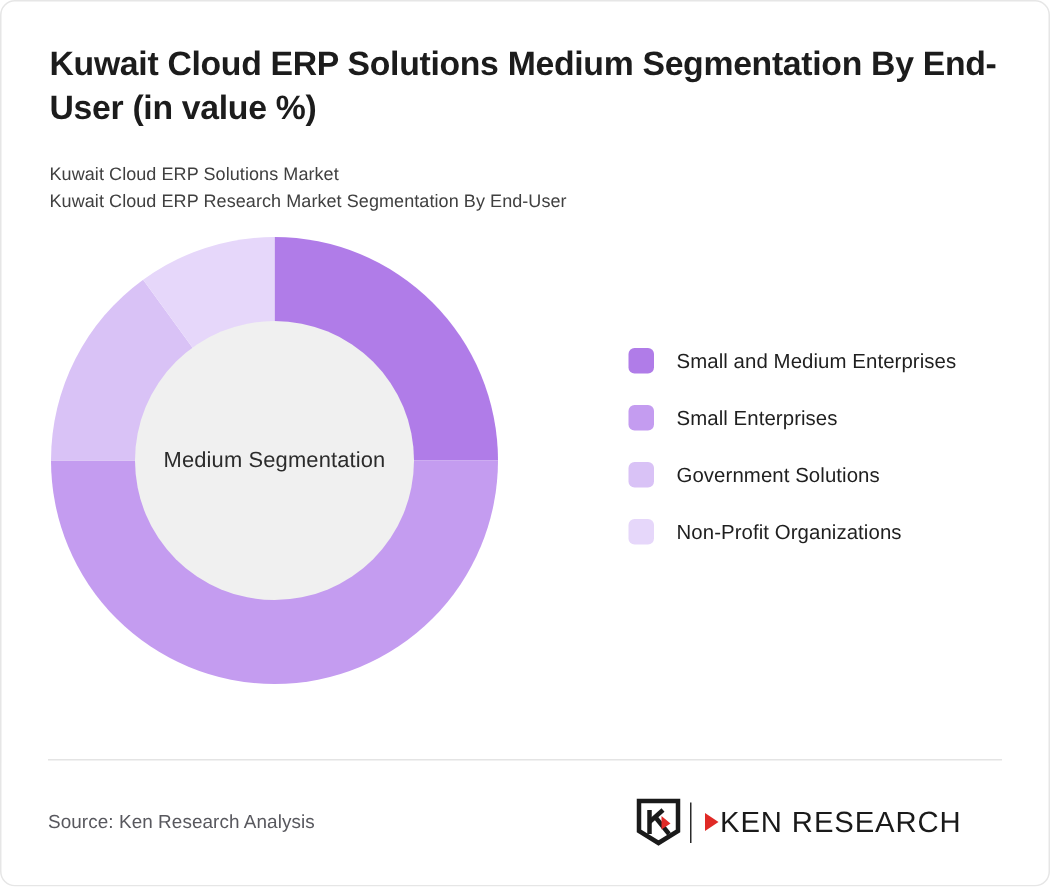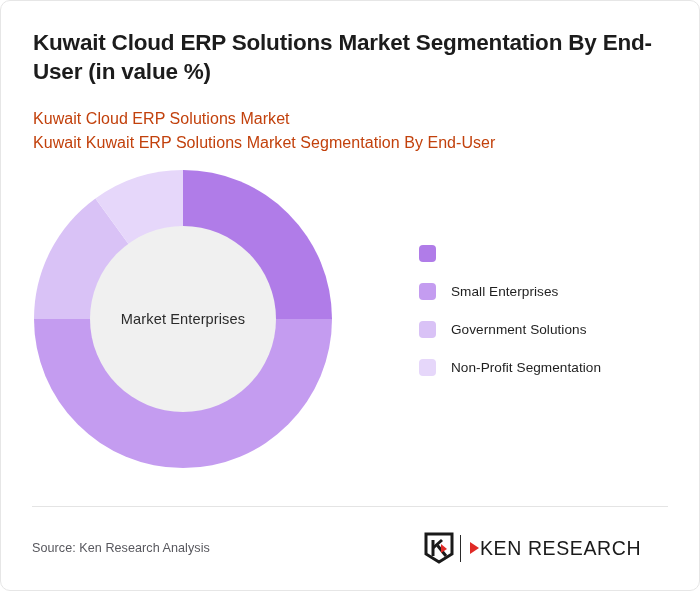--- a/index.html
+++ b/index.html
@@ -30,22 +30,22 @@
     color: #1c1c1c;
     line-height: 1.28;
     letter-spacing: -0.2px;
     margin: 0;
     max-width: 640px;
   }
   .subtitles {
     margin-top: 20px;
   }
   .subtitle {
-    font-size: 16px;
-    color: #c2410c;
+    font-size: 12px;
+    color: #404040;
     line-height: 1.55;
     letter-spacing: 0.05px;
   }
   .body-area {
     position: relative;
     height: 330px;
   }
   
   .donut-wrap {
     position: absolute;
@@ -144,59 +144,60 @@
   .logo-word {
     display: block;
   }
 </style>
 </head>
 <body>
 
 <div class="card">
 
   <div class="header">
-    <h1 class="chart-title">Kuwait Cloud ERP Solutions Market Segmentation By End-User (in value %)</h1>
+    <h1 class="chart-title">Kuwait Cloud ERP Solutions Medium Segmentation By End-User (in value %)</h1>
     <div class="subtitles">
       <div class="subtitle">Kuwait Cloud ERP Solutions Market</div>
-      <div class="subtitle">Kuwait Kuwait ERP Solutions Market Segmentation By End-User</div>
+      <div class="subtitle">Kuwait Cloud ERP Research Market Segmentation By End-User</div>
     </div>
   </div>
 
   <div class="body-area">
 
     <div class="donut-wrap">
       <svg class="donut-svg" viewBox="0 0 298 298">
         <g id="donut-slices">
             <path d="M 149 149 L 149 0 A 149 149 0 0 1 298 149 Z" fill="#b07ce8"></path>
             <path d="M 149 149 L 298 149 A 149 149 0 0 1 0 149.00000000000003 Z" fill="#c49cf0"></path>
             <path d="M 149 149 L 0 149.00000000000003 A 149 149 0 0 1 61.41999740842148 28.456467838132852 Z" fill="#d9c2f6"></path>
             <path d="M 149 149 L 61.41999740842148 28.456467838132852 A 149 149 0 0 1 148.99999999999997 0 Z" fill="#e6d7fa"></path>
           </g>
         <circle cx="149" cy="149" r="93" id="donut-hole" fill="#f0f0f0"></circle>
       </svg>
       <div class="donut-center-label">
-        <span>Market Enterprises</span>
+        <span>Medium Segmentation</span>
       </div>
     </div>
 
     <div class="legend" id="legend">
         <div class="legend-item">
           <span class="legend-swatch" style="background: rgb(176, 124, 232);"></span>
+          <span class="legend-label">Small and Medium Enterprises</span>
         </div>
         <div class="legend-item">
           <span class="legend-swatch" style="background: rgb(196, 156, 240);"></span>
           <span class="legend-label">Small Enterprises</span>
         </div>
         <div class="legend-item">
           <span class="legend-swatch" style="background: rgb(217, 194, 246);"></span>
           <span class="legend-label">Government Solutions</span>
         </div>
         <div class="legend-item">
           <span class="legend-swatch" style="background: rgb(230, 215, 250);"></span>
-          <span class="legend-label">Non-Profit Segmentation</span>
+          <span class="legend-label">Non-Profit Organizations</span>
         </div>
       </div>
 
   </div>
 
   <div class="divider"></div>
 
   <div class="footer">
     <div class="source-text">Source: Ken Research Analysis</div>
     <div class="logo">

